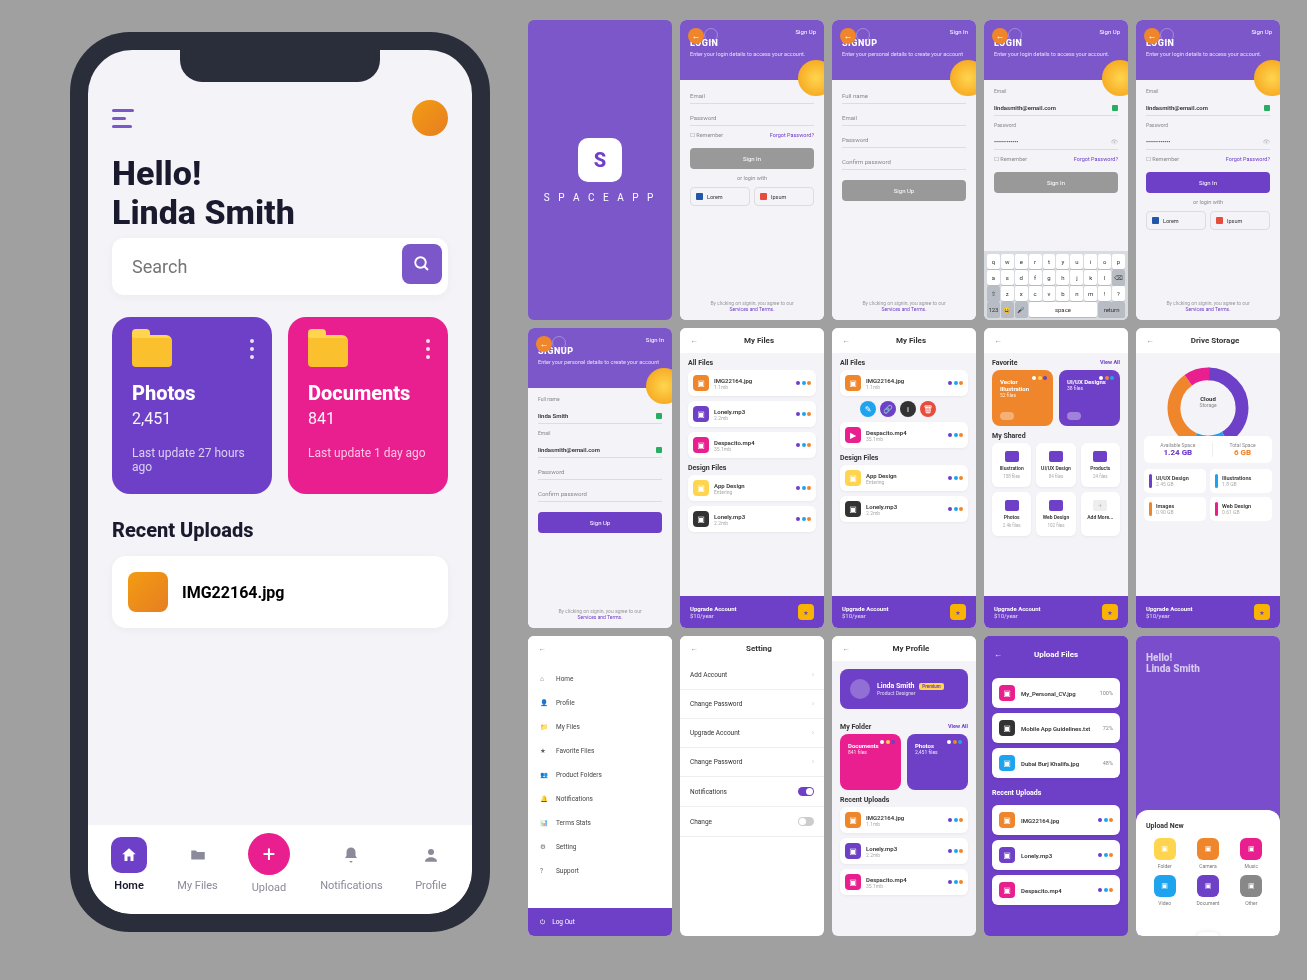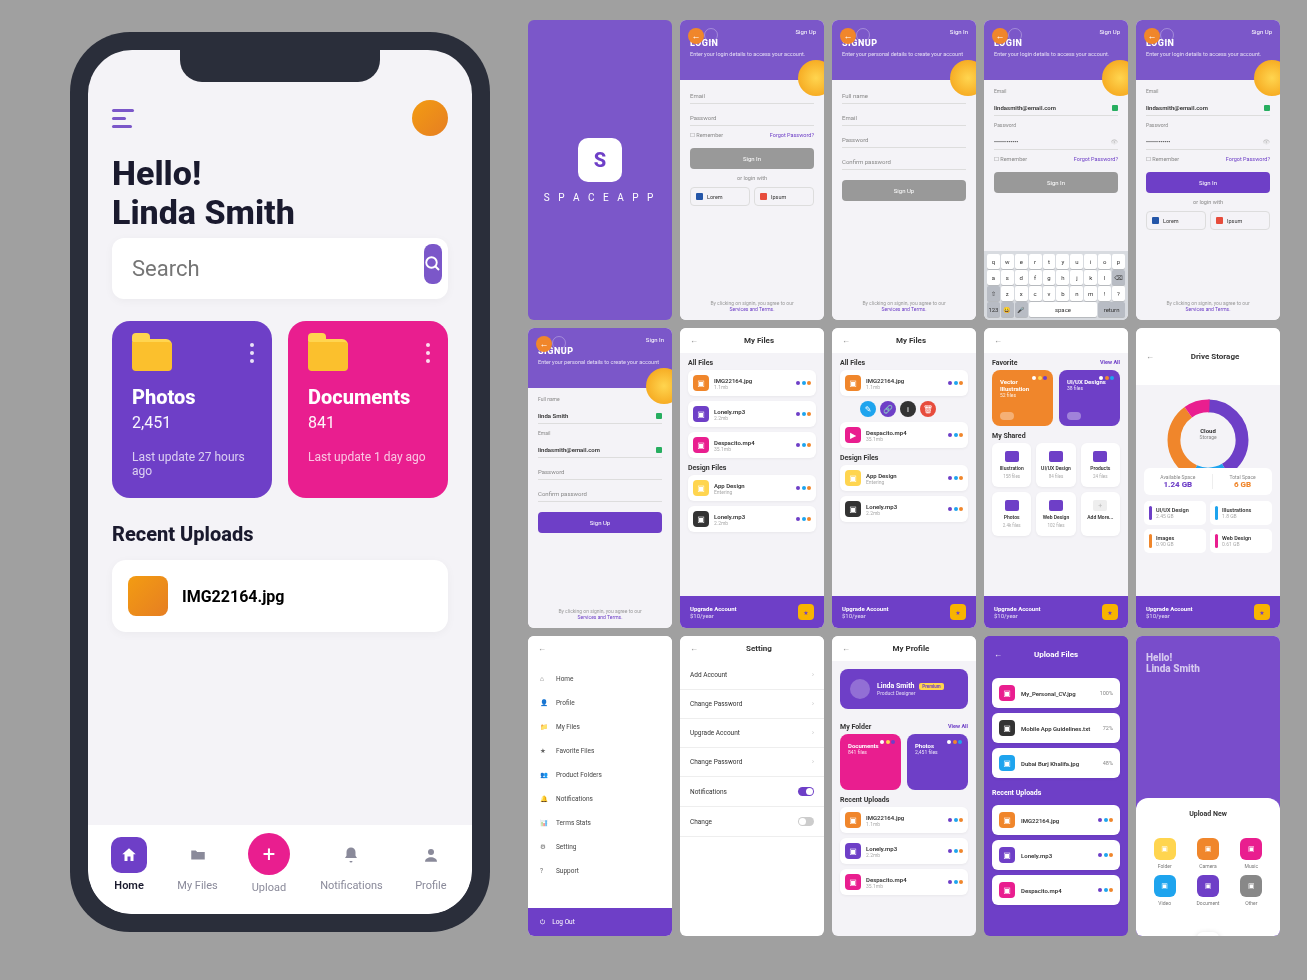--- a/index.html
+++ b/index.html
@@ -15,21 +15,21 @@
 .hamburger{display:flex;flex-direction:column;gap:5px;cursor:pointer}
 .hamburger span{height:3px;background:#7b57c9;border-radius:2px}
 .hamburger span:nth-child(1){width:22px}
 .hamburger span:nth-child(2){width:14px}
 .hamburger span:nth-child(3){width:20px}
 .avatar{width:36px;height:36px;background:linear-gradient(135deg,#f39c12,#e67e22);border-radius:50%}
 .greeting{margin-bottom:6px}
 .greeting h1{font-size:34px;font-weight:800;color:#1a1a2e;line-height:1.15}
 .sub{color:#8a8a9a;font-size:15px;margin-top:10px;margin-bottom:20px}
 .search-wrap{display:flex;background:#fff;border-radius:12px;padding:6px;margin-bottom:22px;box-shadow:0 2px 10px rgba(0,0,0,.04)}
-.search-wrap input{flex:1;border:none;padding:12px 14px;font-size:22px;color:#555;background:transparent;outline:none}
+.search-wrap input{flex:1;border:none;padding:12px 14px;font-size:18px;color:#555;background:transparent;outline:none}
 .search-btn{width:40px;height:40px;background:#7b57c9;border-radius:8px;border:none;color:#fff;display:flex;align-items:center;justify-content:center;cursor:pointer}
 .search-btn svg{width:18px;height:18px;stroke:#fff;fill:none;stroke-width:2.5}
 .grid{display:grid;grid-template-columns:1fr 1fr;gap:16px}
 .card{border-radius:18px;padding:18px 20px 20px;color:#fff;position:relative}
 .card .dots{position:absolute;top:22px;right:18px;display:flex;flex-direction:column;gap:4px}
 .card .dots span{width:4px;height:4px;background:rgba(255,255,255,.85);border-radius:50%}
 .folder{width:40px;height:32px;background:#ffd54f;border-radius:4px 6px 6px 6px;position:relative;margin-bottom:14px}
 .folder::before{content:'';position:absolute;top:-6px;left:0;width:18px;height:8px;background:#ffd54f;border-radius:4px 4px 0 0}
 .folder::after{content:'';position:absolute;top:3px;left:0;right:0;bottom:0;background:#fbc02d;border-radius:0 4px 4px 4px}
 .card h3{font-size:20px;font-weight:800;margin-bottom:4px}
@@ -124,21 +124,21 @@
 .mini .prole{font-size:5px;opacity:.8}
 .mini .prem{background:#ffd54f;color:#6e3fc7;font-size:4.5px;padding:1px 3px;border-radius:2px;margin-left:3px}
 
 .mini .uphead{background:#6e3fc7;color:#fff;padding:14px;font-size:8px;font-weight:700;text-align:center;position:relative}
 .mini .uprow{background:#fff;border-radius:6px;margin:5px 8px;padding:7px;display:flex;align-items:center;gap:6px;box-shadow:0 1px 3px rgba(0,0,0,.06)}
 .mini .uprow .pct{margin-left:auto;font-size:5.5px;color:#888}
 
 .mini.overlay{position:relative}
 .mini.overlay .obg{position:absolute;inset:0;background:#6e3fc7;opacity:.92}
 .mini .sheet{position:absolute;bottom:0;left:0;right:0;background:#fff;border-radius:12px 12px 6px 6px;padding:12px 10px}
-.mini .sheet .shtitle{font-size:7px;font-weight:700;text-align:center;margin-bottom:20px}
+.mini .sheet .shtitle{font-size:7px;font-weight:700;text-align:left;margin-bottom:8px}
 .mini .sheet .shgrid{display:grid;grid-template-columns:repeat(3,1fr);gap:6px}
 .mini .sheet .shitem{display:flex;flex-direction:column;align-items:center;gap:3px}
 .mini .sheet .shico{width:22px;height:22px;border-radius:6px;display:flex;align-items:center;justify-content:center;color:#fff}
 .mini .sheet .shlbl{font-size:5px;color:#777}
 .mini .closex{position:absolute;bottom:-18px;left:50%;transform:translateX(-50%);width:22px;height:22px;background:#fff;border-radius:6px;display:flex;align-items:center;justify-content:center;box-shadow:0 2px 6px rgba(0,0,0,.2);font-size:10px;color:#555}
 .mini .kb{display:grid;grid-template-columns:repeat(10,1fr);gap:1px;background:#d8dbe0;padding:3px;margin-top:auto}
 .mini .kb .k{background:#fff;border-radius:2px;text-align:center;padding:4px 0;font-size:6px;box-shadow:0 1px 0 rgba(0,0,0,.15)}
 .mini .kb .k.d{background:#b8bcc4}
 .chk{width:6px;height:6px;background:#27ae60;border-radius:1px;display:inline-block}
 </style>
@@ -655,21 +655,21 @@
             <div style="font-weight:700">Upgrade Account</div>
             <div style="opacity:.8">$10/year</div>
           </div>
           <div class="star">★</div>
         </div>
     </div>
 
     <div class="mini">
       <div class="mrowtitle">
           <span class="mb">←</span>
-          <span style="margin:16px auto">Drive Storage</span>
+          <span style="margin:0 auto">Drive Storage</span>
         </div>
       <div class="donut-wrap">
         <svg width="90" height="90" viewBox="0 0 42 42" style="margin:0 auto;display:block">
           <circle cx="21" cy="21" r="15.9" fill="none" stroke="#6e3fc7" stroke-width="6" stroke-dasharray="41.5 58.5" stroke-dashoffset="25"></circle>
           <circle cx="21" cy="21" r="15.9" fill="none" stroke="#1ea4ee" stroke-width="6" stroke-dasharray="15 85" stroke-dashoffset="83.5"></circle>
           <circle cx="21" cy="21" r="15.9" fill="none" stroke="#f0862b" stroke-width="6" stroke-dasharray="33.5 66.5" stroke-dashoffset="68.5"></circle>
           <circle cx="21" cy="21" r="15.9" fill="none" stroke="#e91e8f" stroke-width="6" stroke-dasharray="10.5 89.5" stroke-dashoffset="35"></circle>
         </svg>
         <div style="position:relative;top:-58px">
             <div class="dtitle">Cloud</div>

